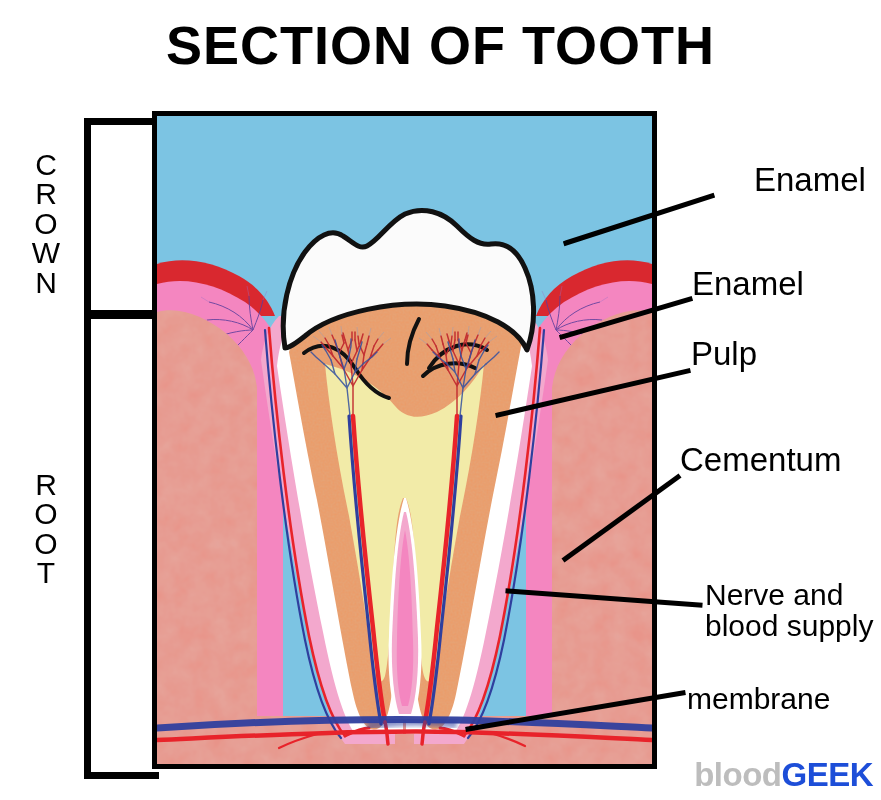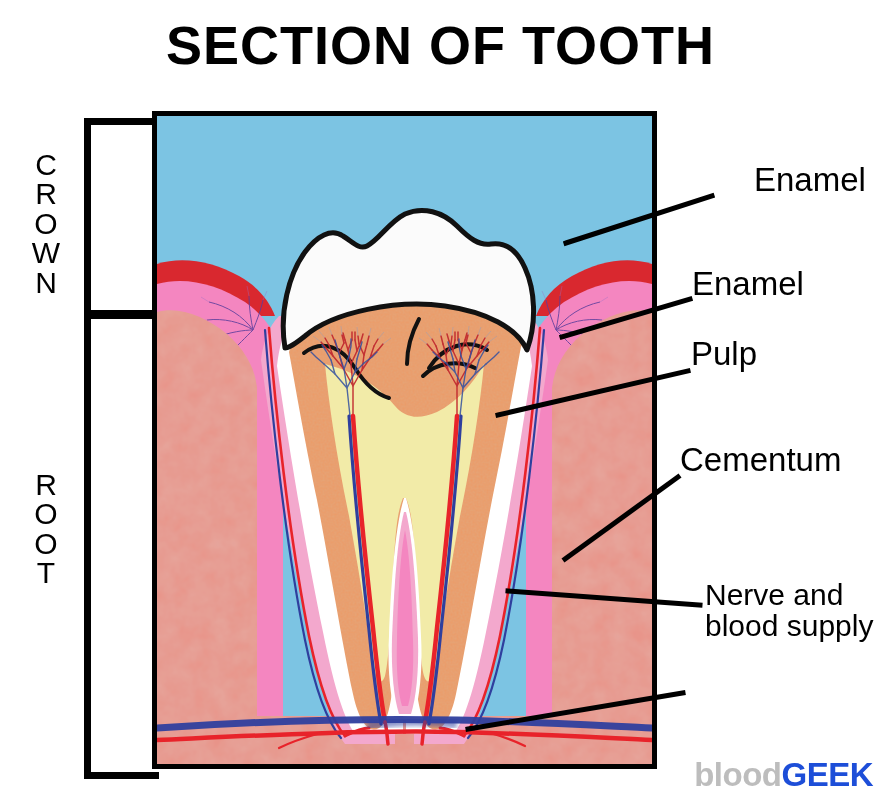--- a/index.html
+++ b/index.html
@@ -306,15 +306,15 @@
     <line x1="508" y1="591" x2="700" y2="605"></line>
     <line x1="468" y1="729" x2="683" y2="693"></line>
   </g>
 </svg>
 
 <div class="rlabel" id="lbl-enamel">Enamel</div>
 <div class="rlabel" id="lbl-dentin">Enamel</div>
 <div class="rlabel" id="lbl-pulp">Pulp</div>
 <div class="rlabel" id="lbl-cementum">Cementum</div>
 <div class="rlabel" id="lbl-nerve"><span>Nerve and</span><br><span>blood supply</span></div>
-<div class="rlabel" id="lbl-perio"><br></div>
+<div class="rlabel" id="lbl-perio"><br><span>membrane</span></div>
 
 <div id="watermark"><span class="w1">blood</span><span class="w2">GEEK</span></div>
 
 </body></html>

